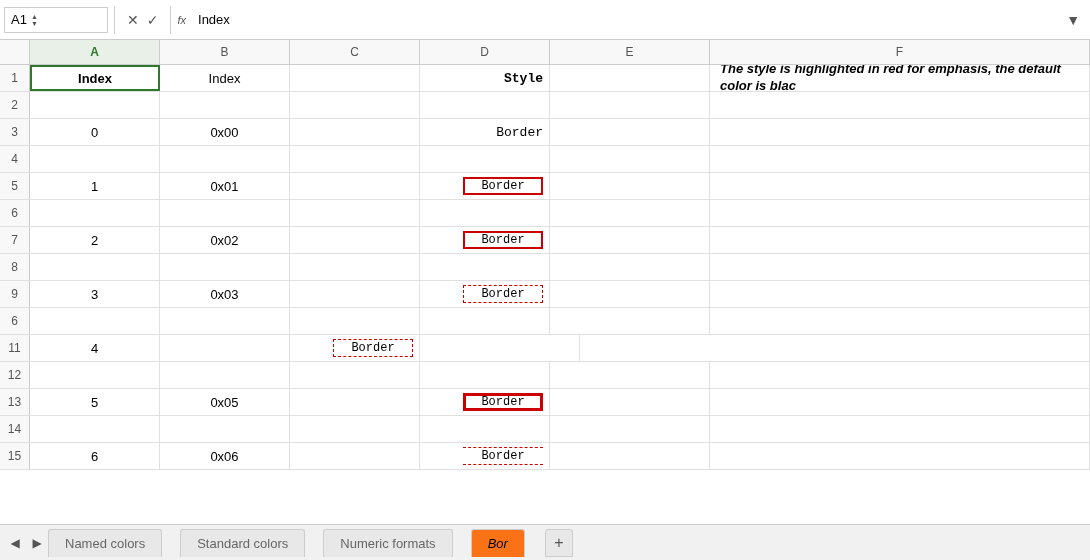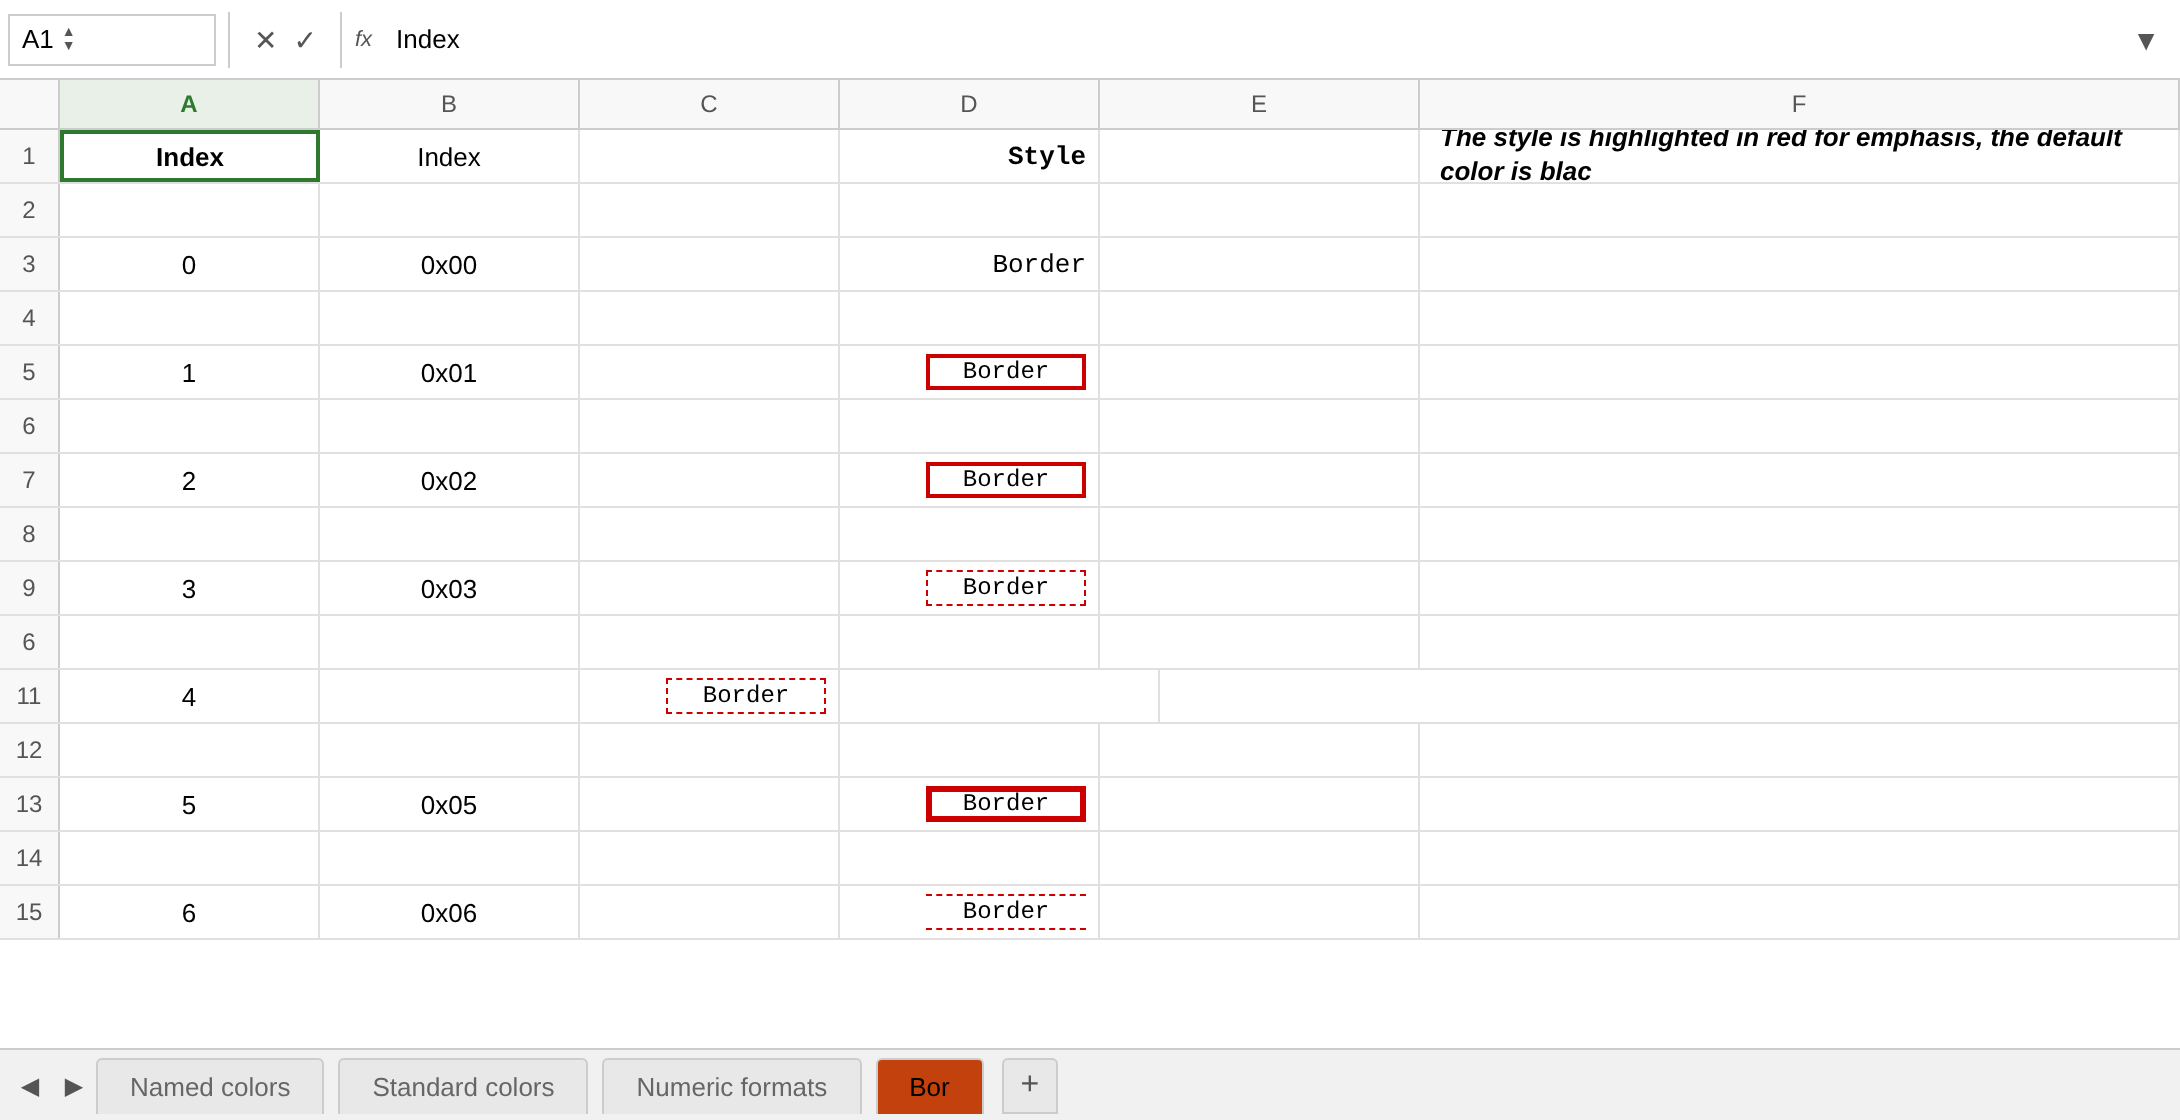--- a/index.html
+++ b/index.html
@@ -199,31 +199,32 @@
       display: flex;
       align-items: center;
       height: 28px;
       padding: 0 16px;
       border: 1px solid #ccc;
       border-bottom: none;
       background: #fff;
       cursor: pointer;
       font-size: 13px;
       color: #333;
-      margin-right: 7px;
+      margin-right: 18px;
       border-radius: 3px 3px 0 0;
     }
     .tab.inactive {
       background: #e8e8e8;
       color: #666;
     }
     .tab.active {
-      background: #c2410c;
+      background: #f97316;
       color: #000;
       font-weight: 500;
+      font-style: italic;
     }
     .tab-add {
       width: 28px;
       height: 28px;
       display: flex;
       align-items: center;
       justify-content: center;
       border: 1px solid #ccc;
       background: #e8e8e8;
       cursor: pointer;

